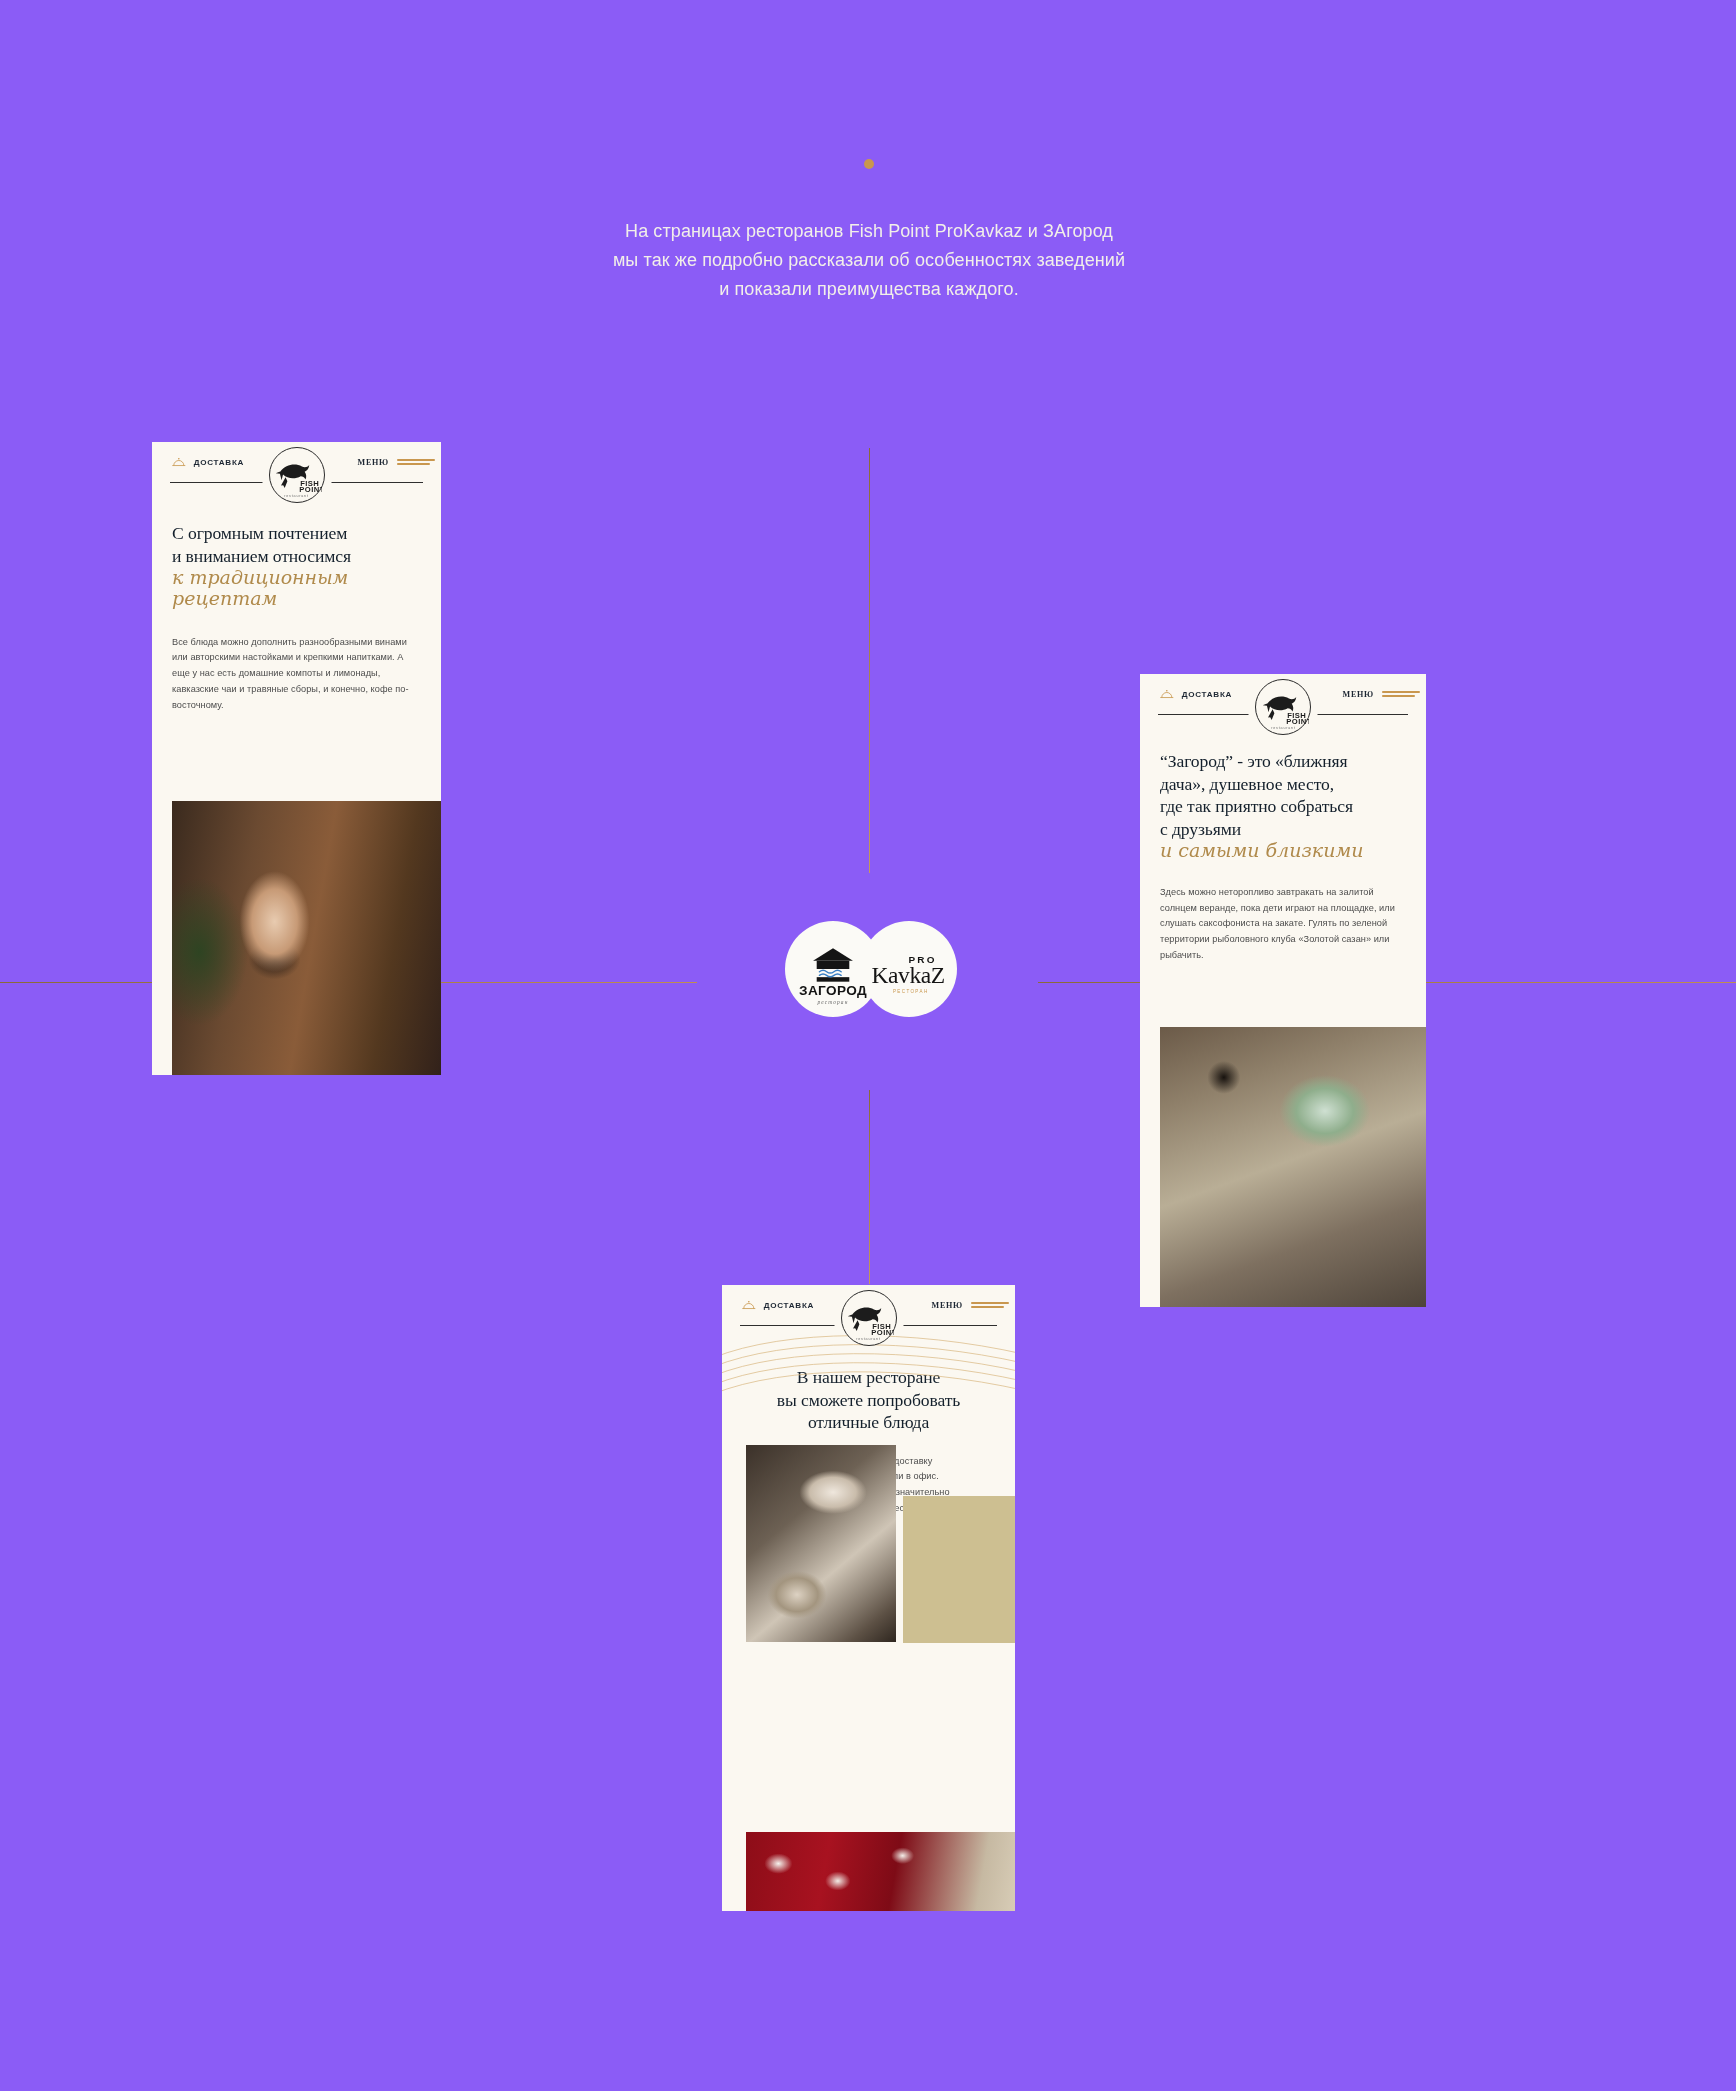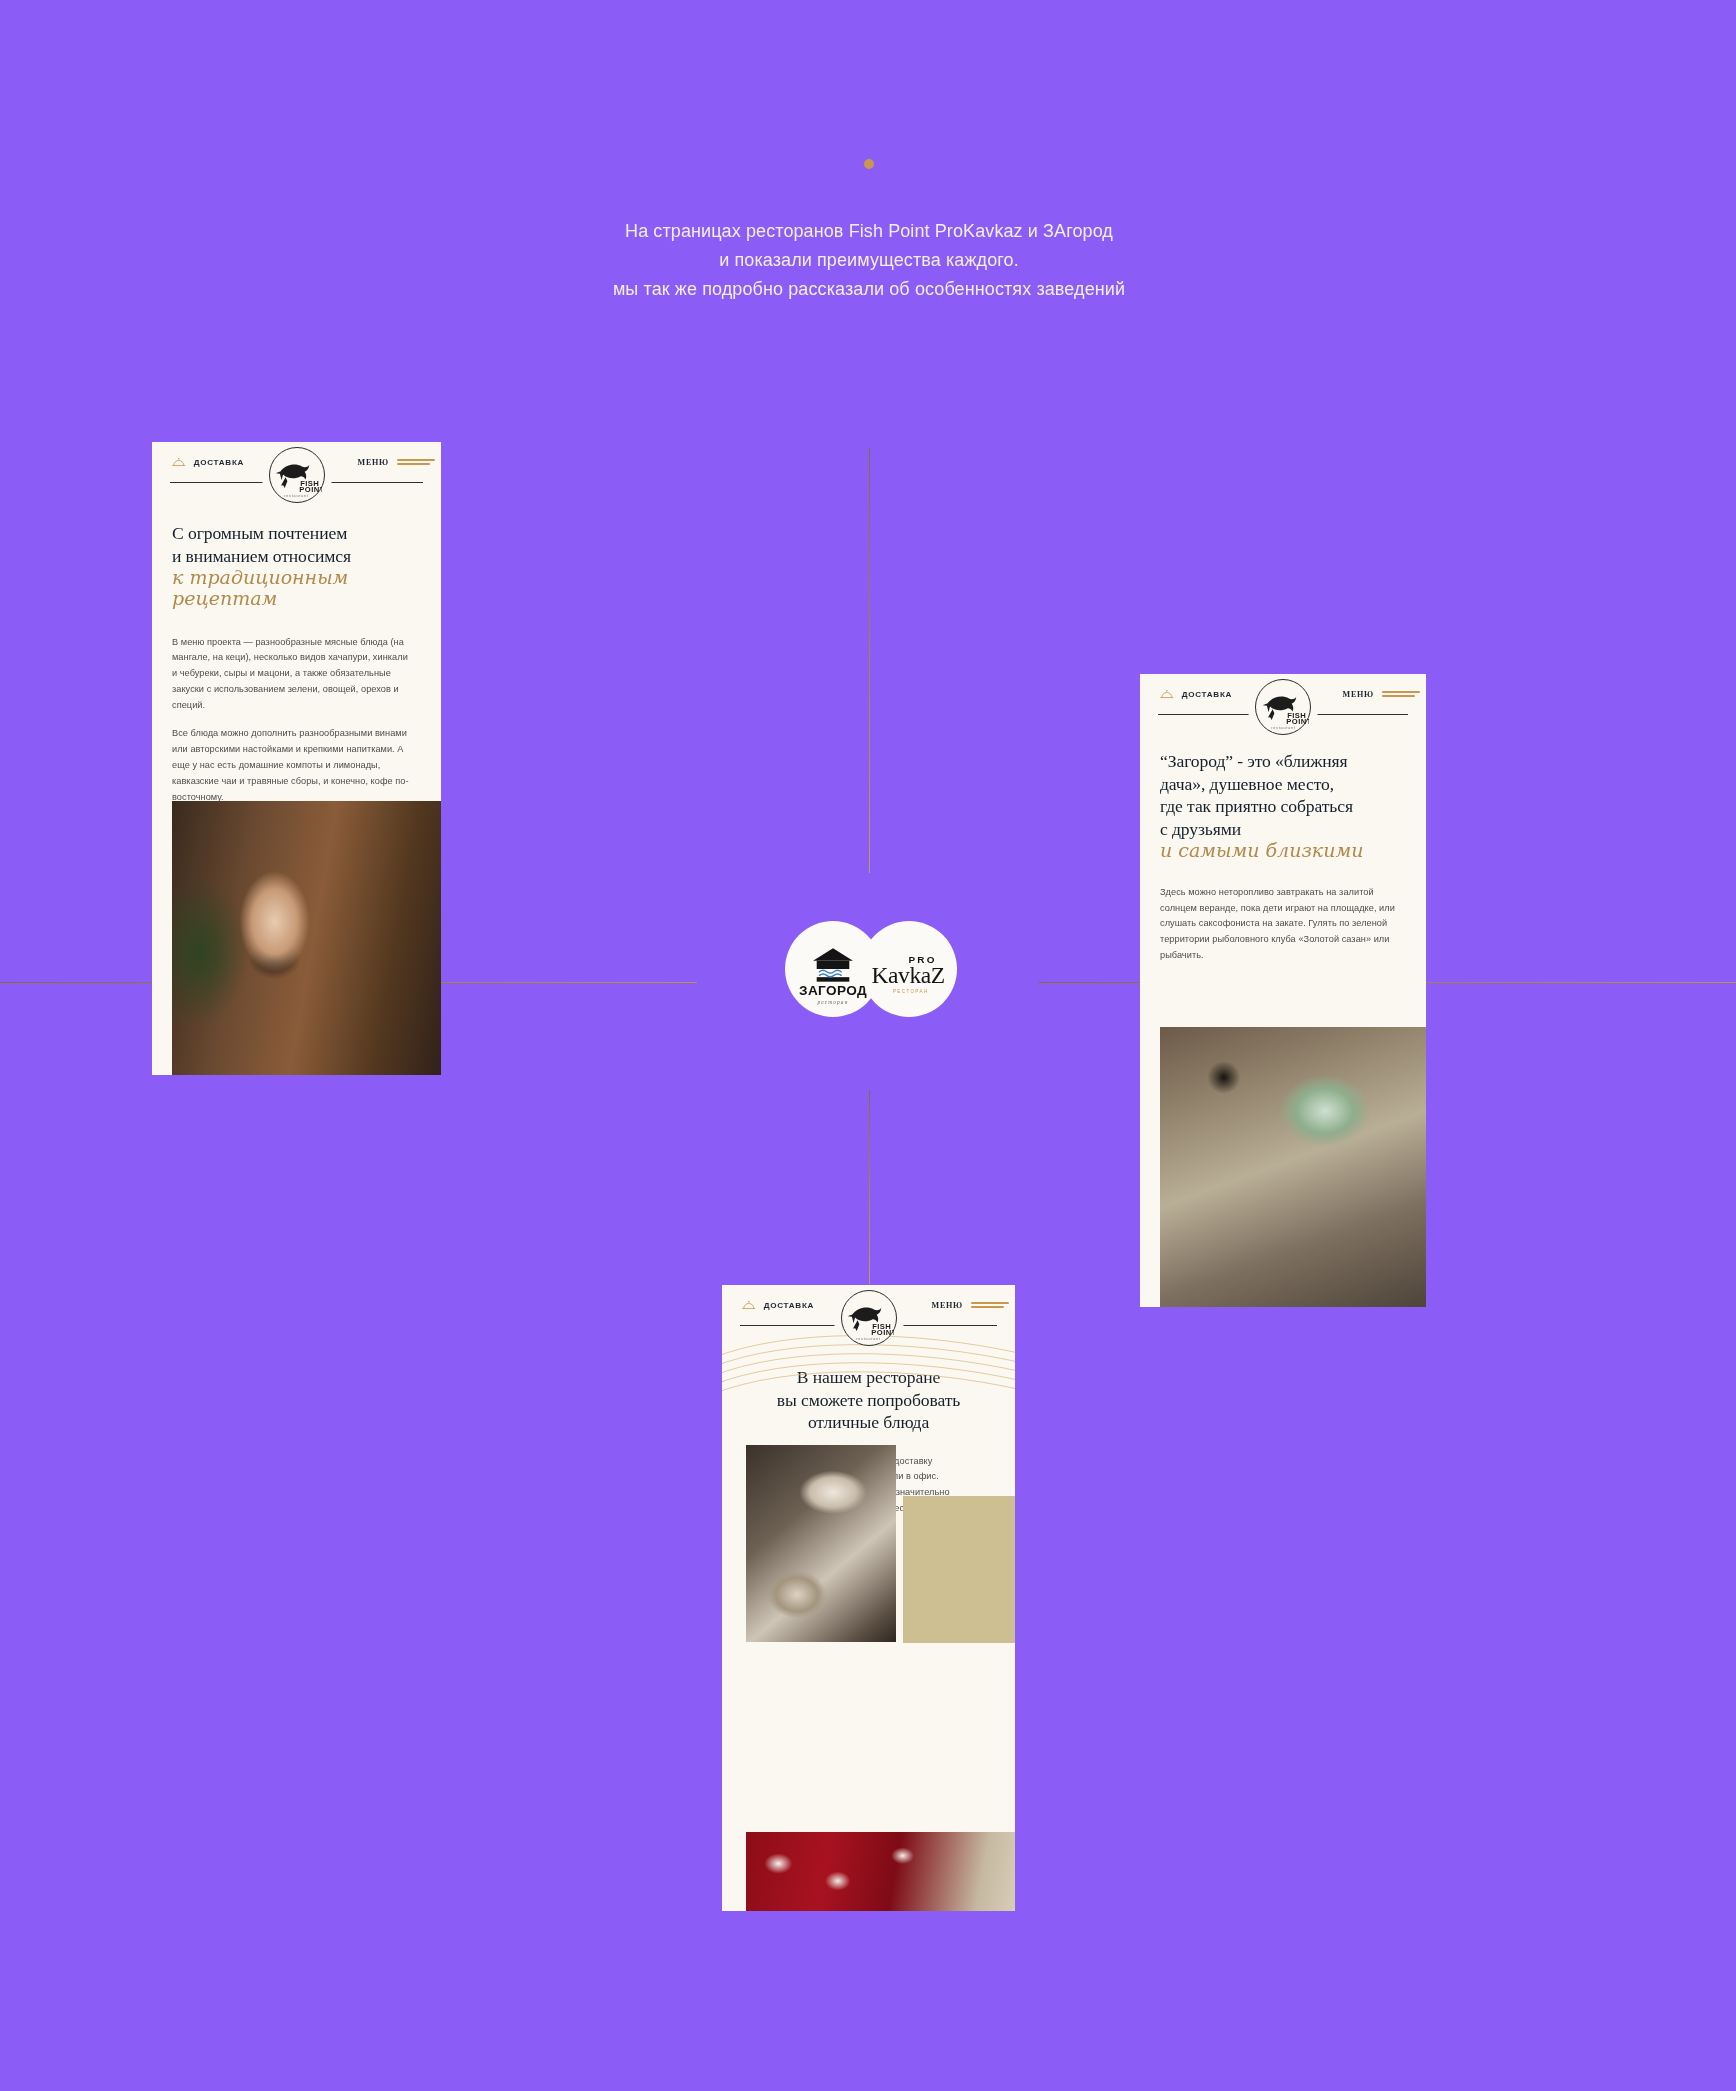--- a/index.html
+++ b/index.html
@@ -159,22 +159,22 @@
   .dl-circle.b { left: 76px; }
 </style>
 </head>
 <body>
 
 <div class="stage">
 
   <div class="accent-dot"></div>
   <div class="intro-copy">
     <div>На страницах ресторанов Fish Point ProKavkaz и ЗАгород</div>
+    <div>мы так же подробно рассказали об особенностях заведений</div>
     <div>и показали преимущества каждого.</div>
-    <div>мы так же подробно рассказали об особенностях заведений</div>
   </div>
 
   <div class="rule-h left"></div>
   <div class="rule-h right"></div>
   <div class="rule-v top"></div>
   <div class="rule-v bot"></div>
 
   <div class="phone" id="phone1">
     <div class="phone-top">
       <div class="ph-left">
@@ -206,21 +206,20 @@
     </div>
 
     <div class="headline">
       <div class="serif h-serif">С огромным почтением</div>
       <div class="serif h-serif">и вниманием относимся</div>
       <div class="h-script">к традиционным</div>
       <div class="h-script">рецептам</div>
     </div>
 
     <div class="copy body-txt">
-      <p>В меню проекта — разнообразные мясные блюда (на мангале, на кеци), несколько видов хачапури, хинкали и чебуреки, сыры и мацони, а также обязательные закуски с использованием зелени, овощей, орехов и специй.</p>
       <p>Все блюда можно дополнить разнообразными винами или авторскими настойками и крепкими напитками. А еще у нас есть домашние компоты и лимонады, кавказские чаи и травяные сборы, и конечно, кофе по-восточному.</p>
     </div>
 
     <div class="hero ph-img"></div>
   </div>
 
   <div class="phone" id="phone2">
     <div class="phone-top">
       <div class="ph-left">
         <svg class="cloche" viewBox="0 0 20 14">

